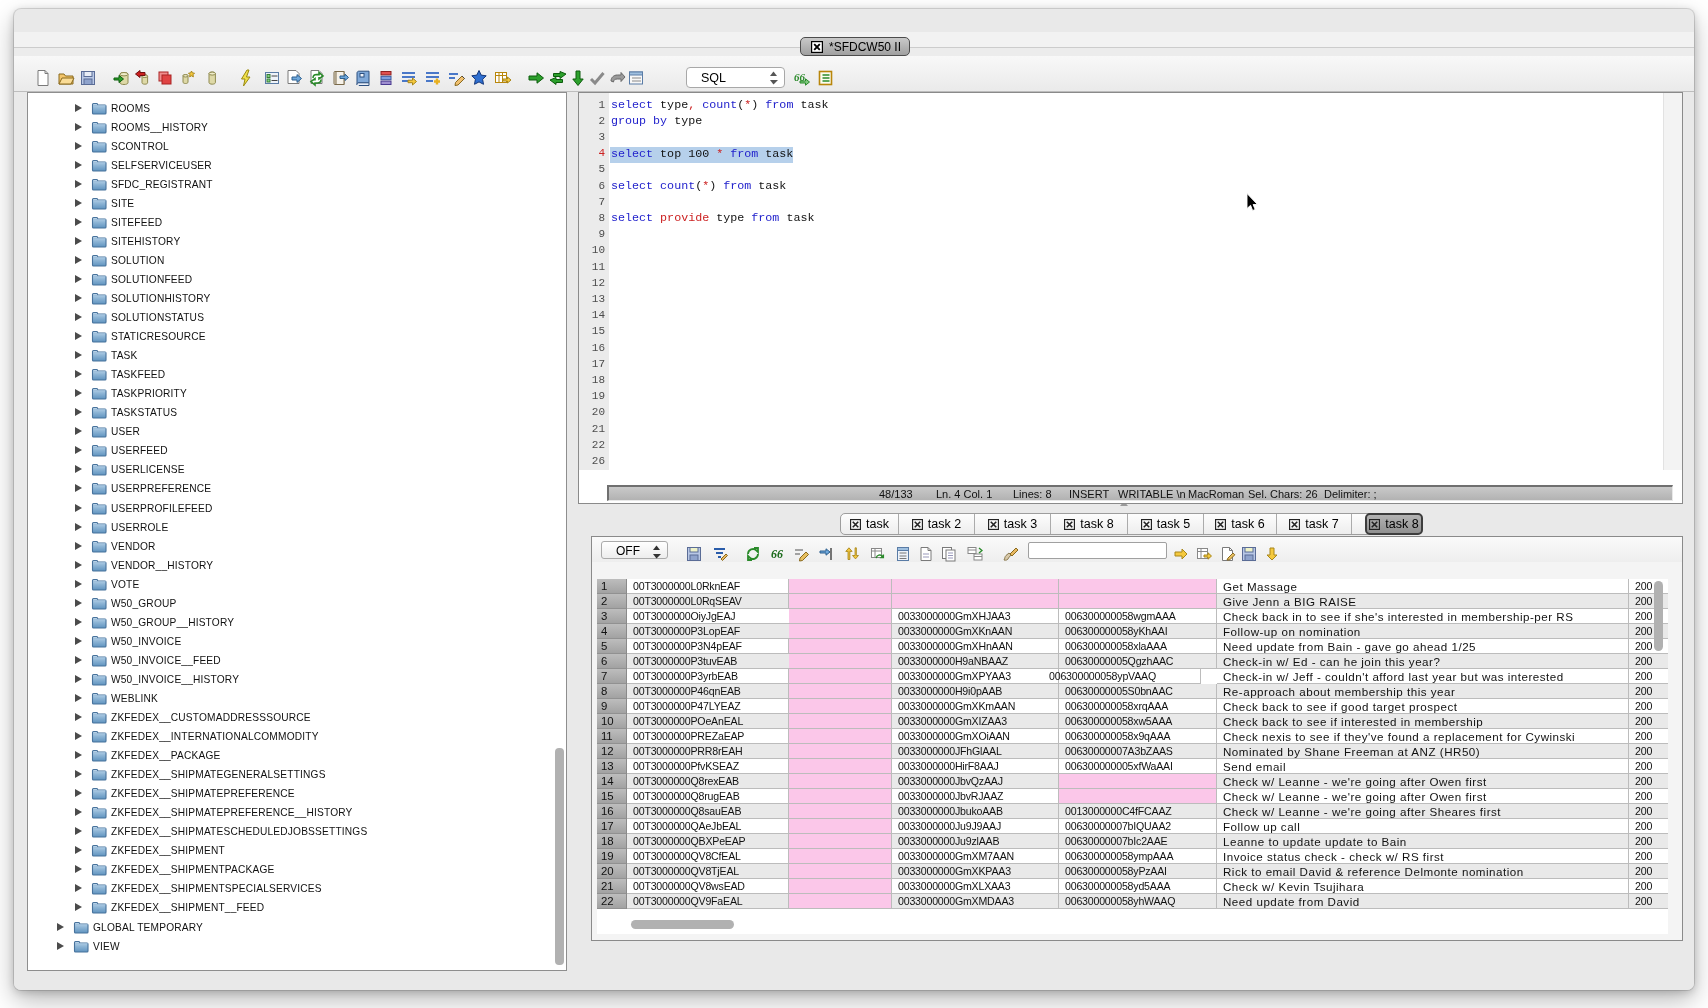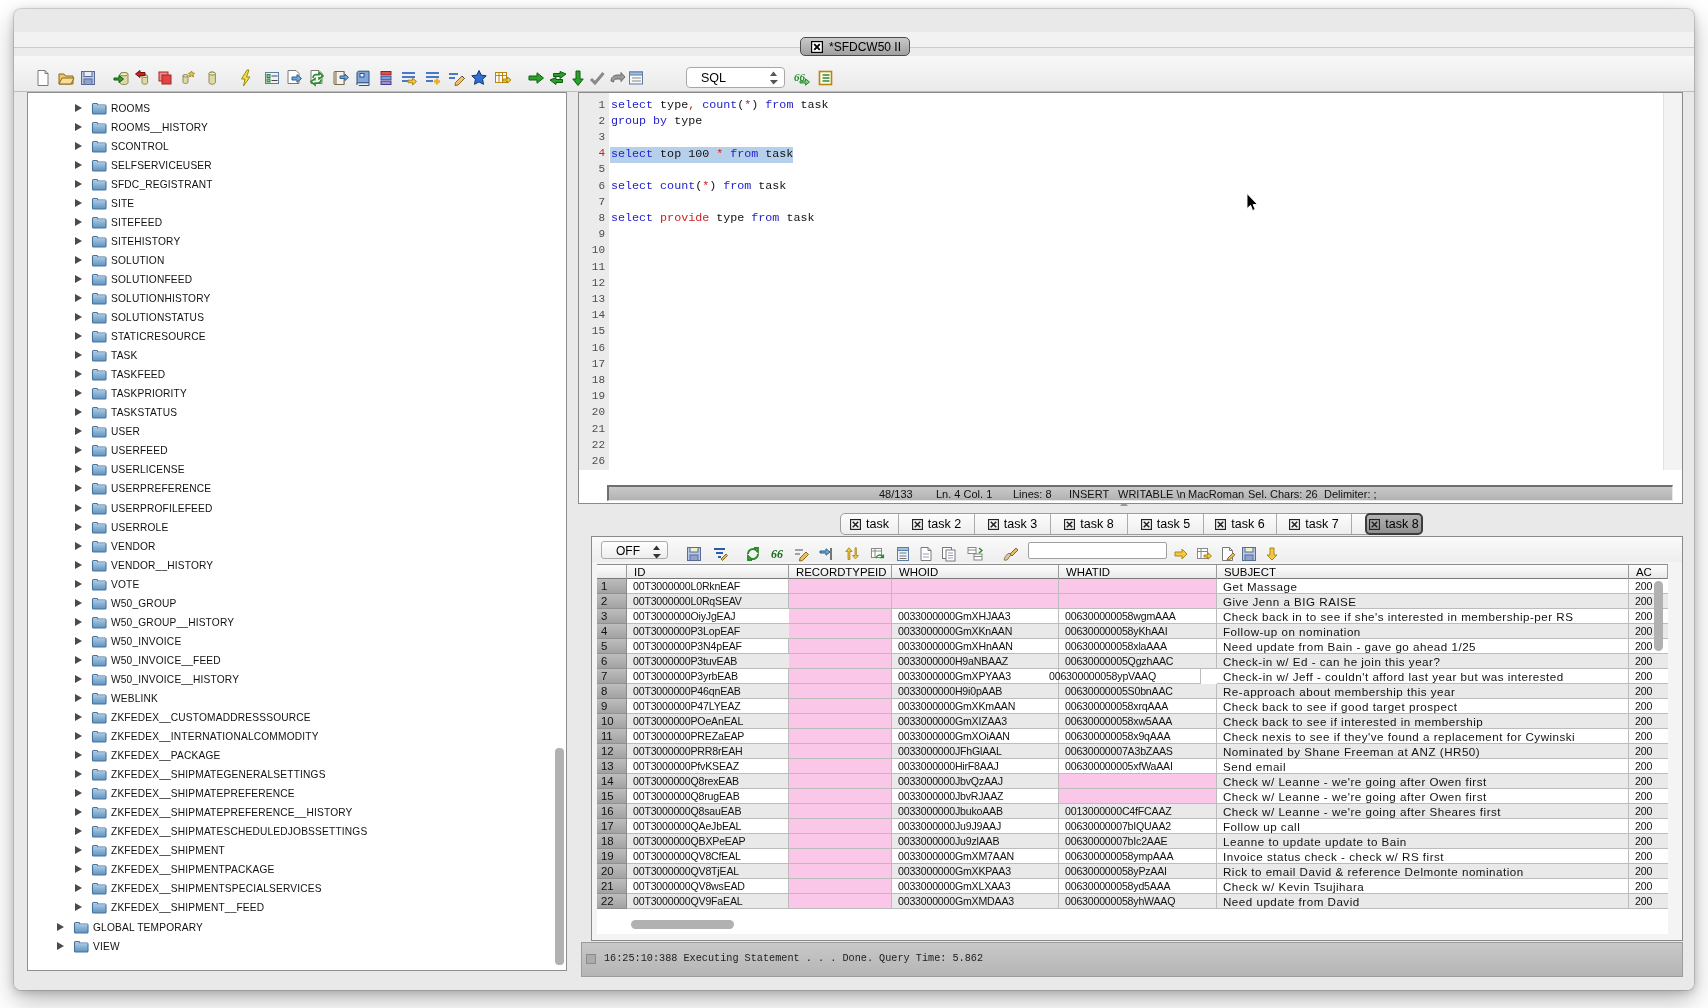--- a/index.html
+++ b/index.html
@@ -1065,29 +1065,20 @@
           <div class="ricon" style="left:649px"><svg width="16" height="16" viewBox="0 0 16 16">
               <rect x="1.5" y="1.5" width="13" height="13" fill="#b9c8e6" stroke="#5a6c96"></rect>
               <rect x="4" y="1.5" width="8" height="4.5" fill="#eef2c8" stroke="#5a6c96"></rect>
               <rect x="4" y="9" width="8" height="5.5" fill="#8fa3cc" stroke="#5a6c96"></rect>
             </svg></div>
           <div class="ricon" style="left:672px"><svg width="16" height="16" viewBox="0 0 16 16">
               <path d="M6 2h4v7h3l-5 5-5-5h3z" fill="#f5c93e" stroke="#a8861a"></path>
             </svg></div>
           <div id="searchfield"></div>
         </div>
-        <div id="rheader">
-          <div style="left:0px;width:30px"></div>
-          <div style="left:30px;width:162px">ID</div>
-          <div style="left:192px;width:103px">RECORDTYPEID</div>
-          <div style="left:295px;width:167px">WHOID</div>
-          <div style="left:462px;width:158px">WHATID</div>
-          <div style="left:620px;width:412px">SUBJECT</div>
-          <div style="left:1032px;width:39px">AC</div>
-        </div>
         <div id="rbody">
           <div class="rrow" style="top:0px">
             <div class="rn">1</div>
             <div class="c" style="left:30px;width:162px">00T3000000L0RknEAF</div>
             <div class="c pink" style="left:192px;width:103px"></div>
             <div class="c pink" style="left:295px;width:167px"></div>
             <div class="c pink" style="left:462px;width:158px"></div>
             <div class="c sub" style="left:620px;width:412px">Get Massage</div>
             <div class="c" style="left:1032px;width:39px;border-right:none">200</div>
           </div>
@@ -1277,17 +1268,13 @@
             <div class="c pink" style="left:192px;width:103px"></div>
             <div class="c" style="left:295px;width:167px">0033000000GmXMDAA3</div>
             <div class="c" style="left:462px;width:158px">006300000058yhWAAQ</div>
             <div class="c sub" style="left:620px;width:412px">Need update from David</div>
             <div class="c" style="left:1032px;width:39px;border-right:none">200</div>
           </div>
         </div>
         <div id="vthumb"></div>
         <div id="hthumb"></div>
       </div>
-      <div id="msgbar">
-        <div class="sq"></div>
-        <div class="txt">16:25:10:388 Executing Statement . . . Done. Query Time: 5.862</div>
-      </div>
     </div>
   </div>
 </body></html>

